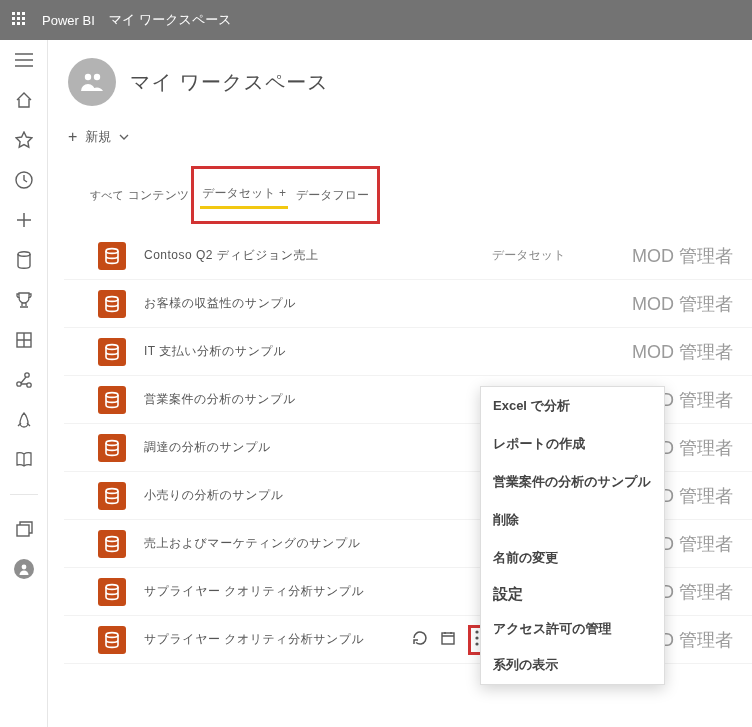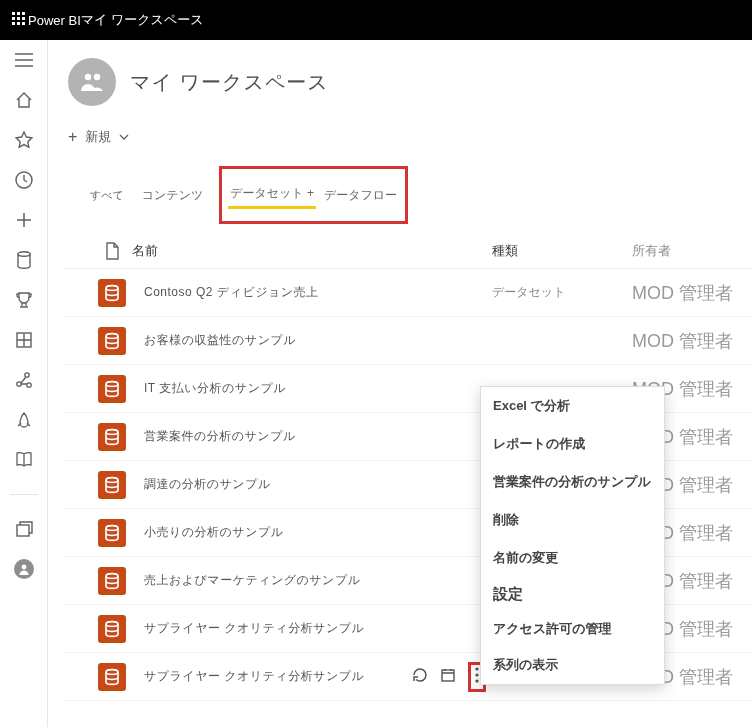--- a/index.html
+++ b/index.html
@@ -1,36 +1,36 @@
 <!DOCTYPE html>
 <html><head>
 <meta charset="utf-8">
 <style>
 * { margin:0; padding:0; box-sizing:border-box; font-family:"Segoe UI","Yu Gothic UI","Meiryo",sans-serif; }
 body { width:752px; height:727px; background:#fff; overflow:hidden; color:#333; }
 
-.topbar { height:40px; background:#000000; color:#fff; display:flex; align-items:center; padding:0 12px; font-size:13px; }
+.topbar { height:40px; background:#737373; color:#fff; display:flex; align-items:center; padding:0 12px; font-size:13px; gap:14px; }
 .waffle { width:16px; height:16px; display:grid; grid-template-columns:repeat(3,3px); grid-template-rows:repeat(3,3px); gap:2px; }
 .waffle span { background:#fff; }
 
 .shell { display:flex; height:calc(100% - 40px); }
 
 .sidebar { width:48px; background:#fff; border-right:1px solid #e6e6e6; display:flex; flex-direction:column; align-items:center; padding-top:10px; gap:20px; color:#606060; }
 .sidebar .glyph { width:20px; height:20px; display:flex; align-items:center; justify-content:center; font-size:17px; }
 .sidebar .sep { width:28px; height:1px; background:#e6e6e6; margin:4px 0; }
 
 .main { flex:1; position:relative; padding:0 0 0 16px; }
 .ws-header { display:flex; align-items:center; gap:14px; padding:18px 0 14px 4px; }
 .ws-avatar { width:48px; height:48px; border-radius:50%; background:#b3b3b3; display:flex; align-items:center; justify-content:center; }
 .ws-title { font-size:20px; color:#4d4d4d; letter-spacing:1px; }
 
 .newbtn { display:flex; align-items:center; gap:8px; padding:8px 4px 20px; color:#5a5a5a; font-size:13px; }
 .plus { font-size:16px; font-weight:400; }
 
-.tabs { display:flex; gap:14px; font-size:12px; color:#666; padding:0 4px 8px 24px; align-items:center; }
+.tabs { display:flex; font-size:12px; color:#666; padding:0 4px 8px 24px; align-items:center; }
 .tab { padding:4px 2px; }
 .tab.small { font-size:11px; }
 .tab.active { border-bottom:3px solid #f2c811; }
 .tab-highlight { border:3px solid #d23333; padding:12px 6px; display:flex; align-items:center; gap:6px; }
 
 .headerrow { display:flex; align-items:center; padding:10px 0 8px 28px; font-size:13px; color:#333; border-bottom:1px solid #f0f0f0; }
 .col-icon { width:40px; display:flex; align-items:center; justify-content:center; }
 .col-name { flex:1; }
 .col-type { width:140px; }
 .col-owner { width:120px; color:#909090; }
@@ -179,30 +179,20 @@
 
     <div class="tabs">
       <span class="tab small">すべて</span>
       <span class="tab">コンテンツ</span>
       <span class="tab-highlight">
         <span class="tab active">データセット +</span>
         <span class="tab">データフロー</span>
       </span>
     </div>
 
-    <div class="headerrow">
-      <div class="col-icon">
-        <svg class="file-icon" width="14" height="18" viewBox="0 0 14 18">
-            <path d="M2 1h7l4 4v12H2z M9 1v4h4"></path>
-          </svg>
-      </div>
-      <div class="col-name">名前</div>
-      <div class="col-type">種類</div>
-      <div class="col-owner">所有者</div>
-    </div>
 
     <div class="rows" id="rows-container">
         <div class="row">
           <div class="col-icon">
             <div class="ds-icon">
               <svg width="18" height="18" viewBox="0 0 18 18" fill="none" stroke="#fff" stroke-width="1.6">
                 <ellipse cx="9" cy="4" rx="6" ry="2.4"></ellipse>
                 <path d="M3 4v10c0 1.3 2.7 2.4 6 2.4s6-1.1 6-2.4V4M3 9c0 1.3 2.7 2.4 6 2.4s6-1.1 6-2.4"></path>
               </svg>
             </div>

